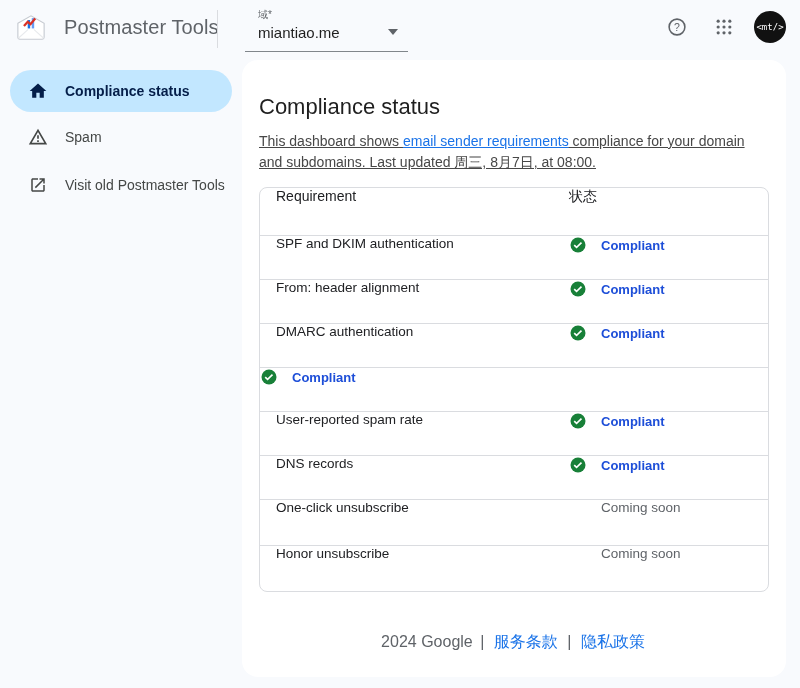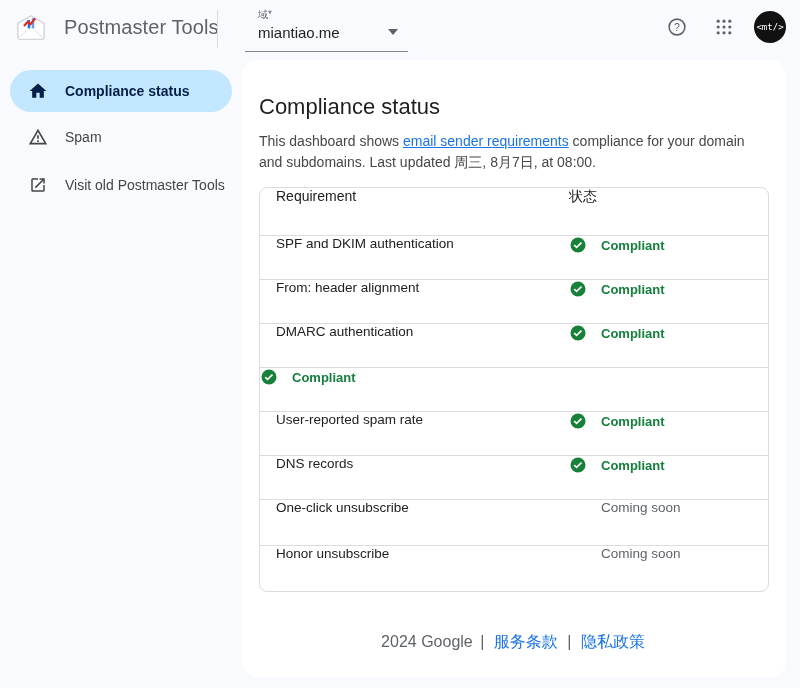--- a/index.html
+++ b/index.html
@@ -31,34 +31,34 @@
   .side-item { position:absolute; left:10px; width:222px; height:42px; border-radius:21px;
     display:flex; align-items:center; padding-left:18px; gap:17px; cursor:pointer;
     font-size:14px; color:#444746; }
   .side-item.selected { background:#c2e7ff; color:#041e49; font-weight:bold; }
   .side-item .si { width:20px; height:20px; flex:none; display:flex; align-items:center; justify-content:center; }
 
   
   .card { position:absolute; left:242px; top:60px; width:544px; height:617px;
     background:#ffffff; border-radius:16px; padding:0 17px; }
   .page-title { margin-top:33px; font-size:22px; line-height:28px; font-weight:400; color:#1f1f1f; }
-  .page-desc { margin-top:10px; font-size:14px; line-height:21px; color:#474747; max-width:520px; }
+  .page-desc { margin-top:10px; font-size:14px; line-height:21px; color:#474747; max-width:520px;text-decoration:underline; }
   .page-desc a { color:#1a73e8; text-decoration:underline; cursor:pointer; }
 
   
   .tbl { margin-top:14px; border:1px solid #dadce0; border-radius:8px; overflow:hidden; background:#fff; }
   .t-row { display:flex; align-items:flex-start; height:44px; border-top:1px solid #dadce0; }
   .t-row:first-child { border-top:none; }
   .t-head { height:47px; }
   .t-head .cell-req, .t-head .cell-status { font-size:14px; color:#202124; }
   .cell-req { flex:1; padding-left:16px; font-size:13.5px; color:#202124; }
   .cell-status { width:199px; flex:none; display:flex; align-items:center; font-size:13.5px; }
   .t-row.pending { height:46px; }
   .check-ic { width:18px; height:18px; margin-right:14px; flex:none; }
-  .status-ok { color:#15803d; font-weight:bold; font-size:13px; }
+  .status-ok { color:#1d4ed8; font-weight:bold; font-size:13px; }
   .status-soon { color:#5f6368; padding-left:32px; }
 
   
   .card-footer { position:absolute; left:0; right:0; bottom:24px; text-align:center;
     font-size:16px; color:#5f6368; }
   .card-footer a { color:#1a73e8; text-decoration:none; cursor:pointer; margin:0 2px; }
   .card-footer .sep { margin:0 3px; color:#5f6368; }
 
   
 </style>

